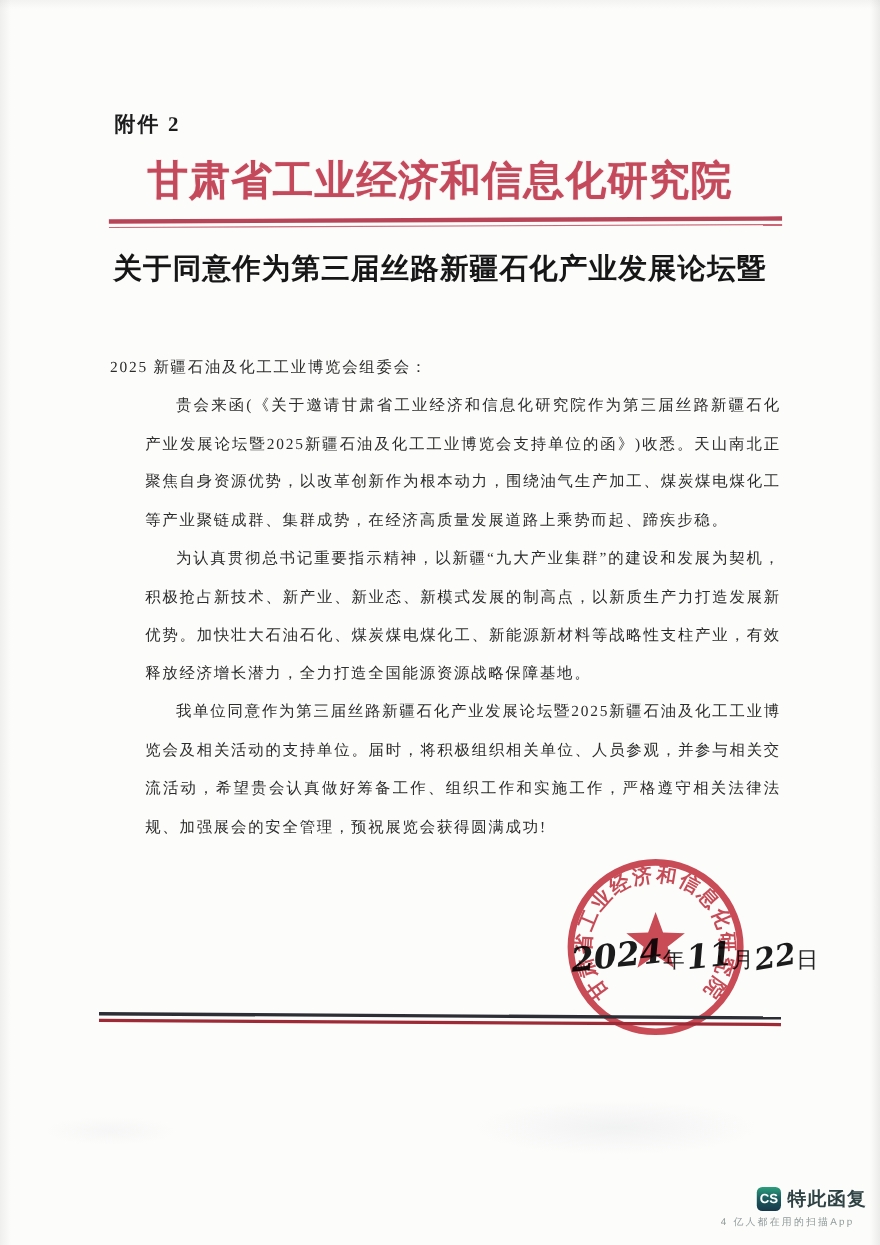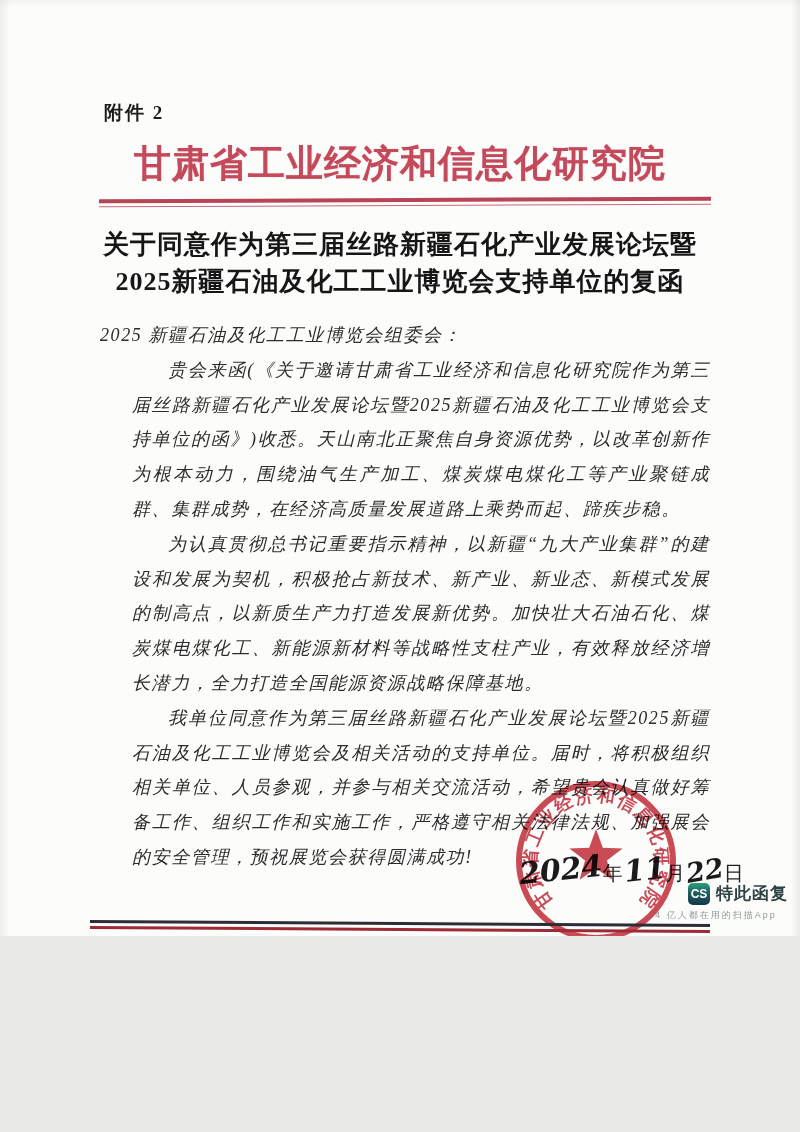--- a/index.html
+++ b/index.html
@@ -1,18 +1,18 @@
 <!DOCTYPE html>
 <html><head>
 <meta charset="utf-8">
 <style>
   html,body{margin:0;padding:0;background:#e8e8e6;}
   .page{
     position:relative;
-    width:800px;height:936px;
+    width:800px;height:1132px;
     margin:0 auto;
     background:
       linear-gradient(90deg, rgba(180,180,178,.18) 0, rgba(255,255,255,0) 10px),
       linear-gradient(270deg, rgba(175,175,173,.22) 0, rgba(255,255,255,0) 9px),
       linear-gradient(180deg, rgba(190,190,188,.15) 0, rgba(255,255,255,0) 8px),
       #fcfcfb;
     overflow:hidden;
     font-family:"Liberation Serif","DejaVu Serif",serif;
   }
   .attachment{
@@ -33,24 +33,23 @@
   .red-rule .thick{height:4px;background:#b23449;opacity:.92;}
   .red-rule .thin{height:1.5px;margin-top:2.5px;background:#bf4156;opacity:.8;}
   .doc-title{
     position:absolute;left:0;top:226px;width:100%;
     text-align:center;
     font-size:26px;font-weight:bold;color:#161616;
     line-height:37px;letter-spacing:1px;
   }
   .body-text{
     position:absolute;left:100px;top:318px;width:610px;
-    font-size:18px;color:#2c2c2c;
+    font-size:14px;color:#2c2c2c;
     line-height:34.8px;letter-spacing:1.6px;
     text-align:justify;
-    font-style:italic;
   }
   .body-text p{margin:0;}
   .body-text p.indent{text-indent:2em;margin-left:32px;}
   .closing{margin-top:0;}
   
   .seal{
     position:absolute;left:509px;top:775px;width:174px;height:174px;
     opacity:.88;mix-blend-mode:multiply;
   }
   .date-line{
@@ -104,21 +103,20 @@
 
   <div class="letterhead">甘肃省工业经济和信息化研究院</div>
 
   <div class="red-rule">
     <div class="thick"></div>
     <div class="thin"></div>
   </div>
 
   <div class="doc-title">
     <div>关于同意作为第三届丝路新疆石化产业发展论坛暨</div>
-    <div>2025新疆石油及化工工业博览会支持单位的复函</div>
   </div>
 
   <div class="body-text">
     <p class="salutation">2025 新疆石油及化工工业博览会组委会：</p>
     <p class="indent">贵会来函(《关于邀请甘肃省工业经济和信息化研究院作为第三届丝路新疆石化产业发展论坛暨2025新疆石油及化工工业博览会支持单位的函》)收悉。天山南北正聚焦自身资源优势，以改革创新作为根本动力，围绕油气生产加工、煤炭煤电煤化工等产业聚链成群、集群成势，在经济高质量发展道路上乘势而起、蹄疾步稳。</p>
     <p class="indent">为认真贯彻总书记重要指示精神，以新疆“九大产业集群”的建设和发展为契机，积极抢占新技术、新产业、新业态、新模式发展的制高点，以新质生产力打造发展新优势。加快壮大石油石化、煤炭煤电煤化工、新能源新材料等战略性支柱产业，有效释放经济增长潜力，全力打造全国能源资源战略保障基地。</p>
     <p class="indent">我单位同意作为第三届丝路新疆石化产业发展论坛暨2025新疆石油及化工工业博览会及相关活动的支持单位。届时，将积极组织相关单位、人员参观，并参与相关交流活动，希望贵会认真做好筹备工作、组织工作和实施工作，严格遵守相关法律法规、加强展会的安全管理，预祝展览会获得圆满成功!</p>
   </div>
 
   <svg class="seal" viewBox="0 0 174 174" aria-hidden="true">

